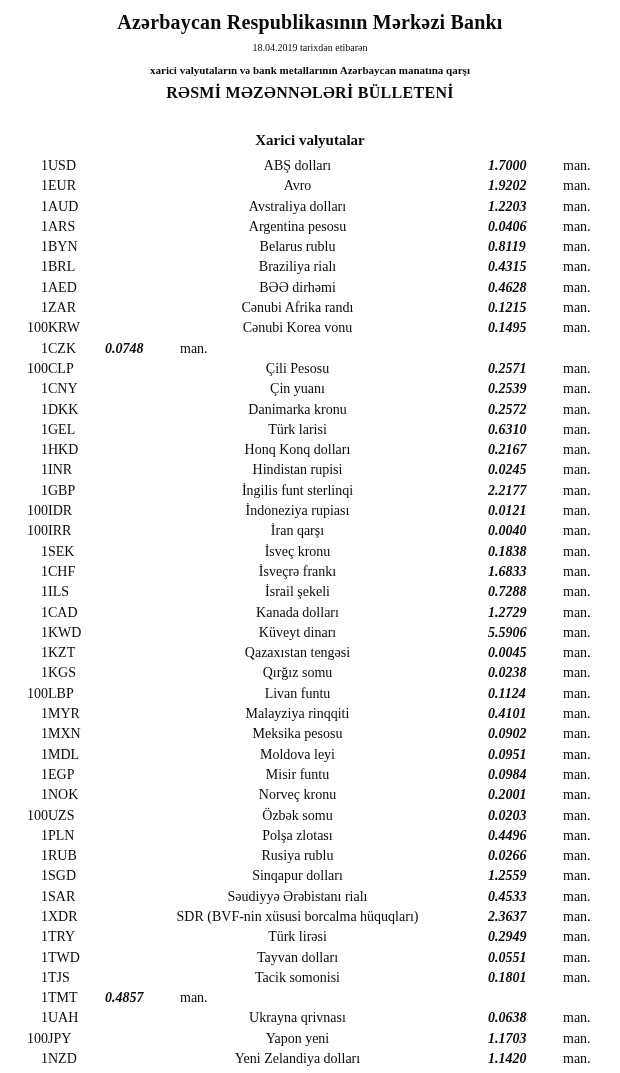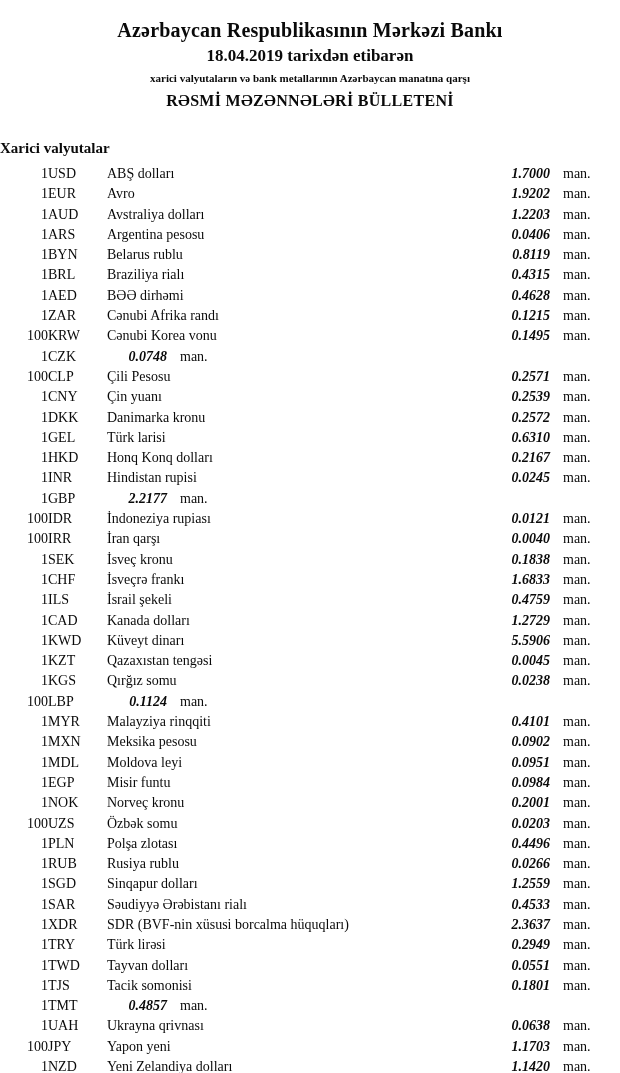--- a/index.html
+++ b/index.html
@@ -7,63 +7,64 @@
   .page {
     position: relative;
     width: 620px;
     height: 1073px;
     margin: 0 auto;
     background: #ffffff;
     color: #0a0a0a;
     font-family: "Liberation Serif", "DejaVu Serif", serif;
     overflow: hidden;
   }
-  .doc-header { text-align: center; padding-top: 16px; }
+  .doc-header { text-align: center; padding-top: 8px; }
   .bank-name {
     font-size: 20px;
     font-weight: bold;
     line-height: 28px;
     letter-spacing: 0.2px;
   }
   .date-line {
-    font-size: 17px;
-    font-weight: bold;
+    font-size: 10px;
+    font-weight: normal;
     line-height: 23px;
   }
   .desc-line {
     font-size: 11px;
     font-weight: bold;
     line-height: 22px;
   }
   .bulletin-title {
     font-size: 16px;
     font-weight: bold;
     line-height: 23px;
     letter-spacing: 0.3px;
   }
   .section-title {
+    text-align: center;
     font-size: 15px;
     font-weight: bold;
     line-height: 18px;
     margin-top: 27px;
     margin-bottom: 7px;
   }
   .rates-table { width: 100%; }
   .rate-row {
     display: flex;
     align-items: baseline;
     height: 20.3px;
     font-size: 14px;
     line-height: 20.3px;
     white-space: nowrap;
   }
   .c-qty   { width: 48px;  text-align: right; }
   .c-code  { width: 57px;  }
-  .c-name  { flex: 1;      text-align: left; overflow: hidden; padding-left: 2px; }
-  .c-rate  { width: 62px;  text-align: right; font-weight: bold; font-style: italic; }
+  .c-name  { flex: 1;      text-align: center; overflow: hidden; padding-left: 2px; }
+  .c-rate  { width: 62px;  font-weight: bold; font-style: italic; }
   .c-unit  { width: 70px;  text-align: left; padding-left: 13px; }
 </style>
 </head>
 <body>
 
 <div class="page" style="background: rgb(255, 255, 255); color: rgb(10, 10, 10);">
 
   <div class="doc-header">
     <div class="bank-name">Azərbaycan Respublikasının Mərkəzi Bankı</div>
     <div class="date-line">18.04.2019 tarixdən etibarən</div>
@@ -197,20 +198,21 @@
     <span class="c-qty">1</span>
     <span class="c-code">INR</span>
     <span class="c-name">Hindistan rupisi</span>
     <span class="c-rate">0.0245</span>
     <span class="c-unit">man.</span>
   </div>
 
   <div class="rate-row">
     <span class="c-qty">1</span>
     <span class="c-code">GBP</span>
+    <span class="c-name">İngilis funt sterlinqi</span>
     <span class="c-rate">2.2177</span>
     <span class="c-unit">man.</span>
   </div>
 
   <div class="rate-row">
     <span class="c-qty">100</span>
     <span class="c-code">IDR</span>
     <span class="c-name">İndoneziya rupiası</span>
     <span class="c-rate">0.0121</span>
     <span class="c-unit">man.</span>
@@ -237,21 +239,21 @@
     <span class="c-code">CHF</span>
     <span class="c-name">İsveçrə frankı</span>
     <span class="c-rate">1.6833</span>
     <span class="c-unit">man.</span>
   </div>
 
   <div class="rate-row">
     <span class="c-qty">1</span>
     <span class="c-code">ILS</span>
     <span class="c-name">İsrail şekeli</span>
-    <span class="c-rate">0.4759</span>
+    <span class="c-rate">0.7288</span>
     <span class="c-unit">man.</span>
   </div>
 
   <div class="rate-row">
     <span class="c-qty">1</span>
     <span class="c-code">CAD</span>
     <span class="c-name">Kanada dolları</span>
     <span class="c-rate">1.2729</span>
     <span class="c-unit">man.</span>
   </div>
@@ -276,20 +278,21 @@
     <span class="c-qty">1</span>
     <span class="c-code">KGS</span>
     <span class="c-name">Qırğız somu</span>
     <span class="c-rate">0.0238</span>
     <span class="c-unit">man.</span>
   </div>
 
   <div class="rate-row">
     <span class="c-qty">100</span>
     <span class="c-code">LBP</span>
+    <span class="c-name">Livan funtu</span>
     <span class="c-rate">0.1124</span>
     <span class="c-unit">man.</span>
   </div>
 
   <div class="rate-row">
     <span class="c-qty">1</span>
     <span class="c-code">MYR</span>
     <span class="c-name">Malayziya rinqqiti</span>
     <span class="c-rate">0.4101</span>
     <span class="c-unit">man.</span>

